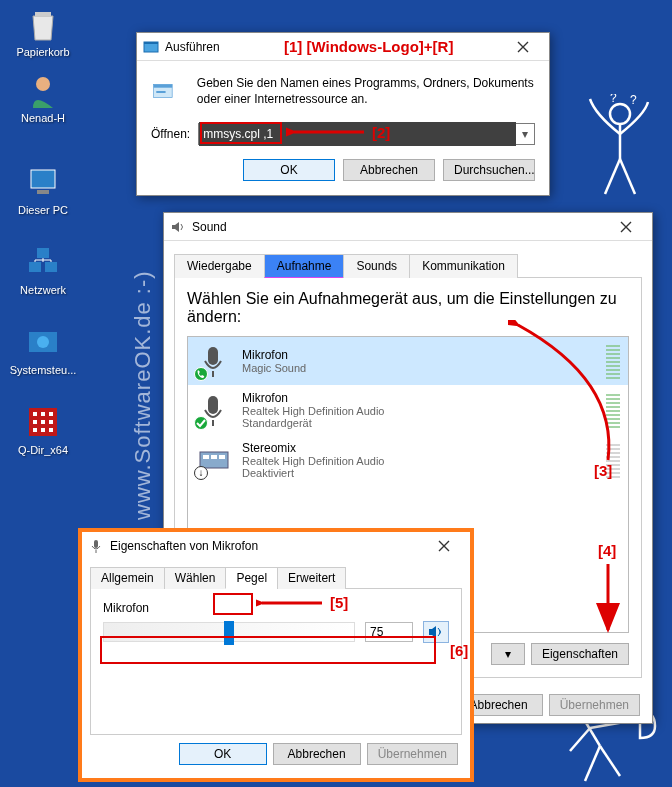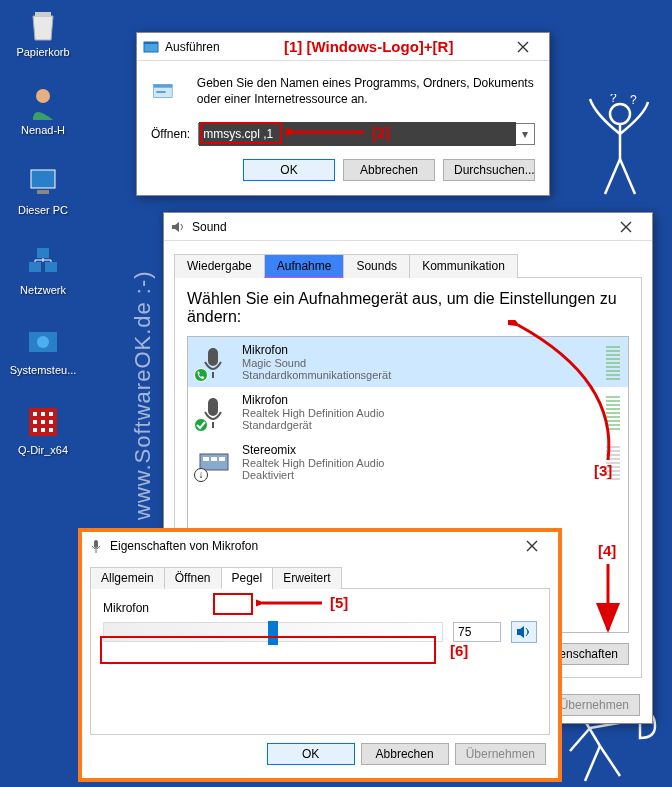--- a/index.html
+++ b/index.html
@@ -52,21 +52,21 @@
 #snd .devsub { font-size: 11px; color: #666; }
 #snd .devlvl { width: 14px; height: 36px; background: repeating-linear-gradient(to top, #7fc27f 0 2px, transparent 2px 4px); opacity: .7; }
 #snd .devlvl.off { background: repeating-linear-gradient(to top, #bbb 0 2px, transparent 2px 4px); opacity:.6; }
 #snd .rowbot { display: flex; justify-content: flex-end; gap: 6px; margin-top: 10px; }
 #snd .rowbot .btn { min-width: 90px; }
 #snd .winbot { display: flex; justify-content: flex-end; gap: 6px; padding: 8px 12px 10px; }
 #snd .winbot .btn { min-width: 88px; }
 .smallcombo { width: 34px; height: 22px; border: 1px solid #adadad; background: #e1e1e1; display:inline-flex;align-items:center;justify-content:center;}
 
 
-#propwrap { position: absolute; left: 78px; top: 528px; width: 484px; height: 254px; border: 4px solid #ff7b1a; z-index: 4; background:#fff;}
+#propwrap { position: absolute; left: 78px; top: 528px; width: 396px; height: 254px; border: 4px solid #ff7b1a; z-index: 4; background:#fff;}
 #prop { width: 100%; height: 100%; background: #fff; }
 #prop .tabs2 { display: flex; border-bottom: 1px solid #ccc; margin: 6px 8px 0; }
 #prop .tab2 { padding: 3px 10px; border: 1px solid #ccc; border-bottom: none; background: #f4f4f4; margin-right: -1px; position: relative; top:1px; }
 #prop .tab2.active { background: #fff; border-bottom: 1px solid #fff; }
 #prop .tb2body { border:1px solid #ccc; border-top:none; margin:0 8px; padding: 12px; height: 146px; }
 #prop .sliderrow { display:flex; align-items:center; gap: 10px; }
 #prop .slider { flex:1; height:20px; position:relative; background:linear-gradient(to right, #eee, #fff); border:1px solid #ddd;}
 #prop .slider .thumb { position:absolute; top:-2px; width:10px; height:24px; background:#0078d7;}
 #prop .valbox { width:48px; height:20px; border:1px solid #bbb; text-align:left; padding:0 4px; }
 #prop .spk { width:26px; height:22px; border:1px solid #8bb3e0; background:#e5f1fb; display:flex;align-items:center;justify-content:center; color:#0060b0;}
@@ -91,21 +91,21 @@
 <div id="desk">
     <div class="desktop-icon" style="left: 8px; top: 4px;">
       <div class="ic">
         <svg viewBox="0 0 40 40">
           <path d="M10 12 h20 l-2 24 h-16 z" fill="#e8e8e8" stroke="#aaa"></path>
           <rect x="12" y="8" width="16" height="4" fill="#ccc"></rect>
         </svg>
       </div>
       <div class="lbl">Papierkorb</div>
     </div>
-    <div class="desktop-icon" style="left: 8px; top: 82px;">
+    <div class="desktop-icon" style="left: 8px; top: 70px;">
       <div class="ic">
         <svg viewBox="0 0 40 40">
           <circle cx="20" cy="14" r="7" fill="#e8b080"></circle>
           <path d="M10 38 q0 -16 20 0 z" fill="#3aa06a"></path>
         </svg>
       </div>
       <div class="lbl">Nenad-H</div>
     </div>
     <div class="desktop-icon" style="left: 8px; top: 162px;">
       <div class="ic">
@@ -225,21 +225,20 @@
             <div class="devic"><svg width="36" height="36" viewBox="0 0 36 36">
                 <rect x="12" y="4" width="10" height="18" rx="5" fill="#555"></rect>
                 <path d="M9 18 q8 14 16 0" fill="none" stroke="#555" stroke-width="2"></path>
                 <line x1="17" y1="28" x2="17" y2="34" stroke="#555" stroke-width="2"></line>
               </svg><div class="badge p"><svg width="12" height="12" viewBox="0 0 12 12">
                   <path d="M3 2 q-1 1 0 4 q2 4 5 4 q2 -1 1 -2 l-2 -1 l-1 1 q-2 -1 -2 -3 l1 -1 z" fill="#fff"></path>
                 </svg></div></div>
             <div class="devinfo">
               <div class="devname">Mikrofon</div>
               <div class="devsub">Magic Sound</div>
-              <div class="devsub">Standardkommunikationsgerät</div>
             </div>
             <div class="devlvl"></div>
           </div>
           <div class="dev">
             <div class="devic"><svg width="36" height="36" viewBox="0 0 36 36">
                 <rect x="12" y="4" width="10" height="18" rx="5" fill="#555"></rect>
                 <path d="M9 18 q8 14 16 0" fill="none" stroke="#555" stroke-width="2"></path>
                 <line x1="17" y1="28" x2="17" y2="34" stroke="#555" stroke-width="2"></line>
               </svg><div class="badge g"><svg width="12" height="12" viewBox="0 0 12 12">
                   <path d="M2 6 l3 3 l5 -6" stroke="#fff" fill="none" stroke-width="2"></path>
@@ -289,21 +288,21 @@
         </svg>
       <div class="ttxt">Eigenschaften von Mikrofon</div>
       <div class="tclose">
         <svg width="12" height="12" viewBox="0 0 12 12">
             <path d="M1 1 L11 11 M11 1 L1 11" stroke="#333" stroke-width="1.4"></path>
           </svg>
       </div>
     </div>
     <div class="tabs2" id="proptabs">
         <div class="tab2">Allgemein</div>
-        <div class="tab2">Öffnen</div>
+        <div class="tab2">Wählen</div>
         <div class="tab2 active">Pegel</div>
         <div class="tab2">Erweitert</div>
       </div>
     <div class="tb2body">
       <div style="font-size:12px; margin-bottom:6px;">Mikrofon</div>
       <div class="sliderrow">
         <div class="slider">
           <div class="thumb" id="thumb" style="left: calc(50% - 5px);"></div>
         </div>
         <input class="valbox" value="75" style="">

